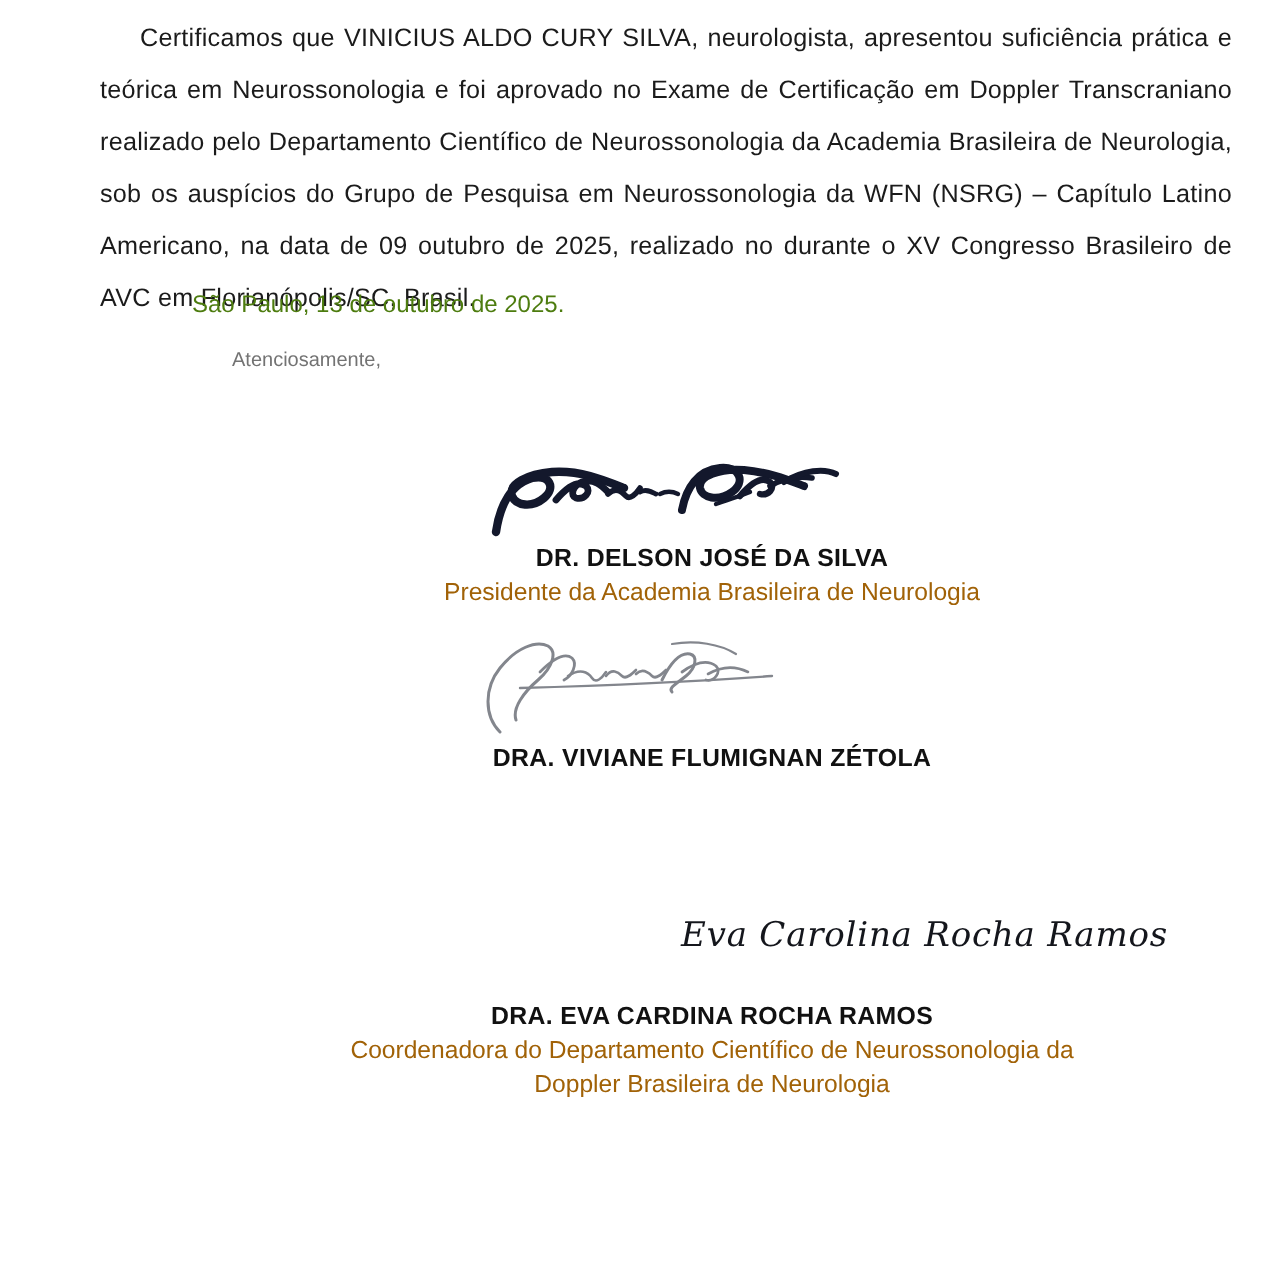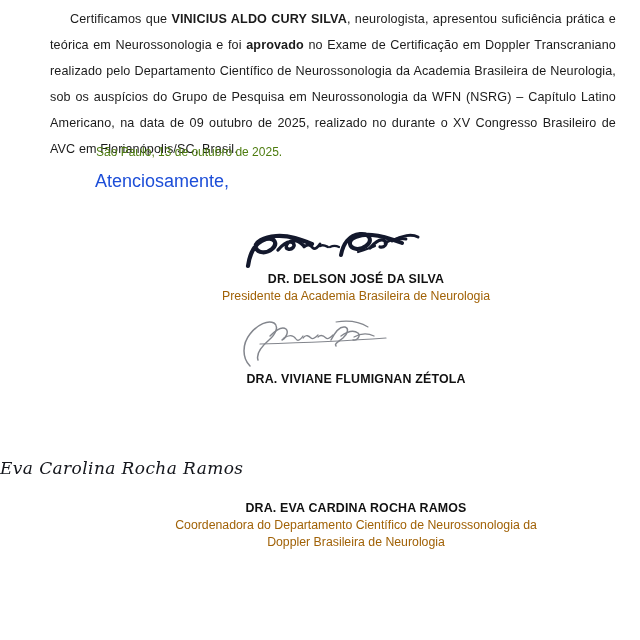--- a/index.html
+++ b/index.html
@@ -27,38 +27,38 @@
   .body-par {
     margin: 0;
     font-size: 12.6px;
     line-height: 26px;
     text-align: justify;
     text-justify: inter-word;
     text-indent: 20px;
     color: #1b1b1b;
     letter-spacing: 0.01em;
   }
-  .body-par b { font-weight: bold; }
+  .body-par b { font-weight: normal; }
 
   
   .place-date {
     position: absolute;
     left: 96px;
     top: 143px;
     font-size: 12px;
     line-height: 18px;
     color: #4d7c0f;
   }
   .closing {
     position: absolute;
-    left: 95px;
+    left: 116px;
     top: 172px;
-    font-size: 18px;
+    font-size: 10px;
     line-height: 18px;
-    color: #1d4ed8;
+    color: #737373;
   }
 
   
   .sig-block {
     position: absolute;
     left: 0;
     width: 640px;
     text-align: center;
     padding-left: 36px;
   }
@@ -82,21 +82,21 @@
     position: absolute;
     pointer-events: none;
   }
   .sig-image svg { display: block; }
 
   
   .sig-cursive {
     position: absolute;
     width: 584px;
     left: 0;
-    text-align: left;
+    text-align: right;
     font-family: "DejaVu Serif", serif;
     font-style: italic;
     font-size: 17px;
     color: #14161c;
     letter-spacing: 0.4px;
   }
 </style>
 </head>
 <body>
 

